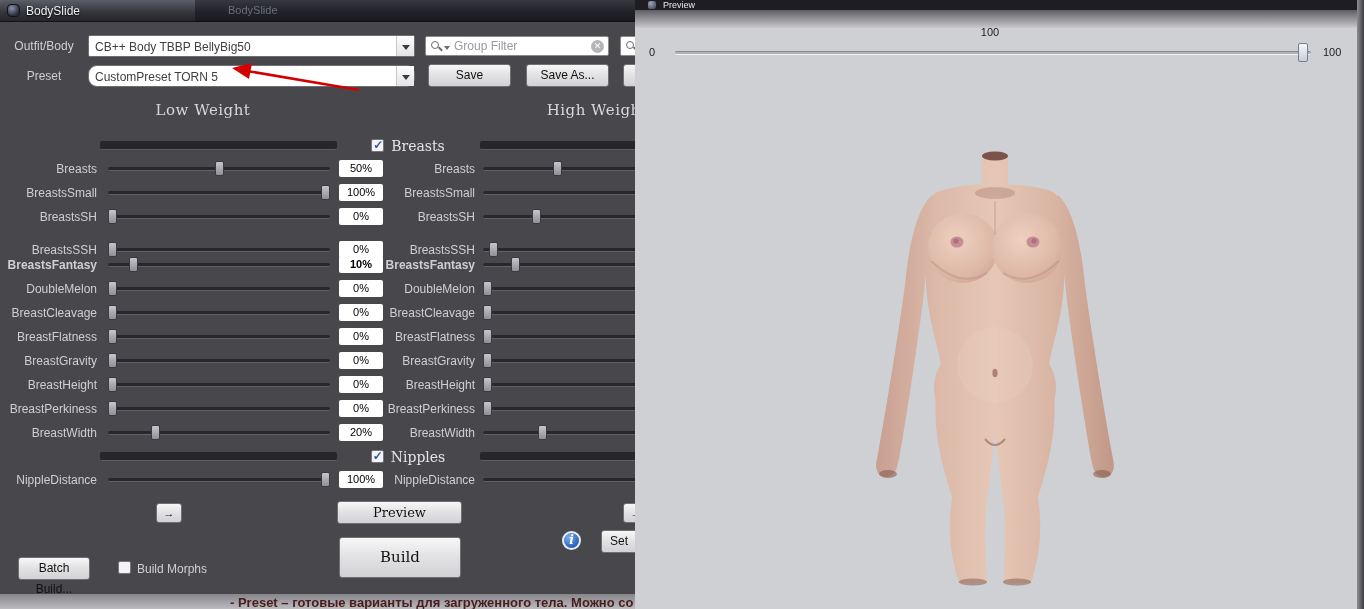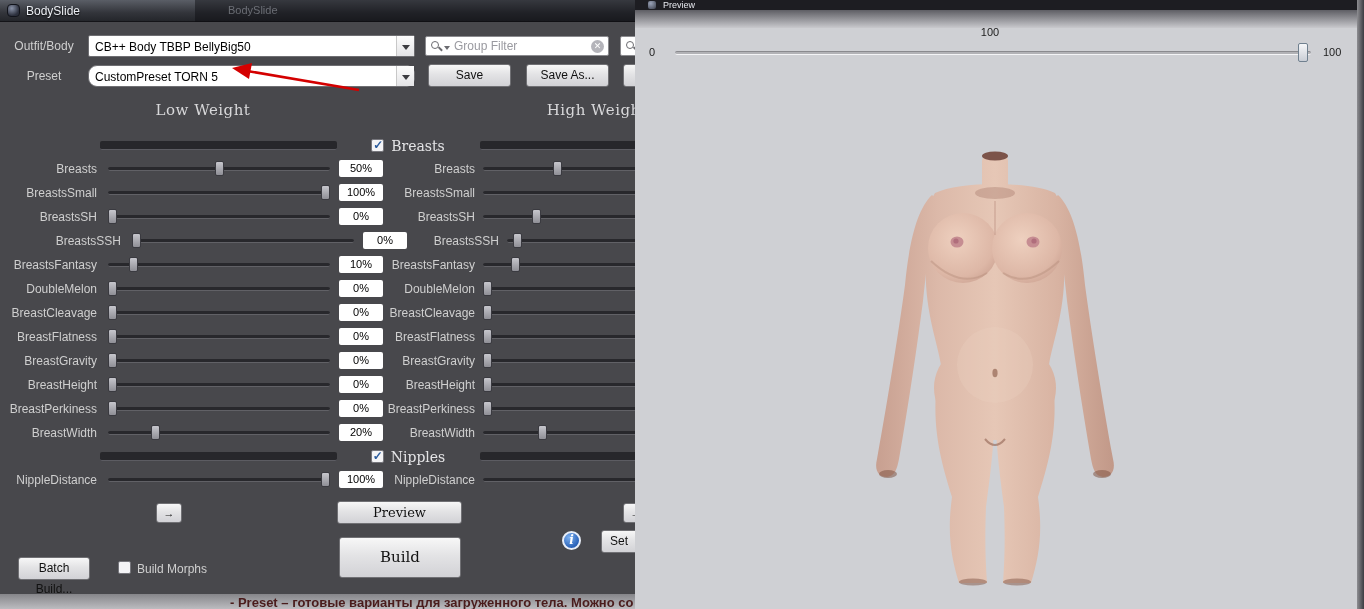--- a/index.html
+++ b/index.html
@@ -18,21 +18,21 @@
   #bs-ghost-title { position:absolute; left:33px; top:4px; font-size:11px;
                     color:rgba(190,195,205,0.45); }
   #bs-app-icon { position:absolute; left:7px; top:4px; width:13px; height:13px;
                  border-radius:4px; background:radial-gradient(circle at 35% 30%, #8a93a8, #2b2f3c 70%);
                  border:1px solid #11131a; }
   #bs-title { position:absolute; left:26px; top:4px; font-size:12px; color:#eceff4;
               text-shadow:0 1px 2px #000; }
 
   .fieldlabel { color:#cfcfcf; font-size:12px; line-height:22px; }
   .combo { position:absolute; height:22px; background:#fff; border:1px solid #6e6e72;
-           border-radius:2px; font-size:12px; color:#000000; line-height:20px;padding-left:8px; }
+           border-radius:2px; font-size:12px; color:#404040; line-height:20px;padding-left:8px; }
   .combo .combo-text { position:absolute; left:6px; top:1px; white-space:nowrap; }
   .combo .combo-arrow-zone { position:absolute; right:0; top:0; width:18px; height:100%;
            border-left:1px solid #c8c8c8; background:linear-gradient(#fdfdfd,#e4e4e6); }
   .tri-down { position:absolute; left:5px; top:9px; width:0; height:0;
               border-left:4px solid transparent; border-right:4px solid transparent;
               border-top:5px solid #3c3c40; }
   .btn { position:absolute; background:linear-gradient(#f7f7f7,#e3e3e5 45%,#d2d2d6);
          border:1px solid #707074; border-radius:3px; color:#111; font-size:12px;
          text-align:center; }
   .searchbox { position:absolute; height:20px; background:#fff; border:1px solid #8a8a8e;
@@ -207,32 +207,32 @@
         <div class="s-lbl left">BreastsSH</div>
         <div class="s-track left" style="pointer-events: auto;">
           <div class="s-thumb" style="left: 0px;"></div>
         </div>
         <div class="s-pct" style="pointer-events: auto;">0%</div>
         <div class="s-lbl right">BreastsSH</div>
         <div class="s-track right" style="pointer-events: auto;">
           <div class="s-thumb" style="left: 48.99px;"></div>
         </div>
       </div>
-      <div class="s-row" style="top: 229px; margin-left: 24px;">
+      <div class="s-row" style="top: 238px;">
         <div class="s-lbl left">BreastsSSH</div>
         <div class="s-track left" style="pointer-events: auto;">
           <div class="s-thumb" style="left: 0px;"></div>
         </div>
         <div class="s-pct" style="pointer-events: auto;">0%</div>
         <div class="s-lbl right">BreastsSSH</div>
         <div class="s-track right" style="pointer-events: auto;">
           <div class="s-thumb" style="left: 6.39px;"></div>
         </div>
       </div>
-      <div class="s-row" style="top: 253px;">
+      <div class="s-row" style="top: 253px; font-weight: bold;">
         <div class="s-lbl left">BreastsFantasy</div>
         <div class="s-track left" style="pointer-events: auto;">
           <div class="s-thumb" style="left: 21.3px;"></div>
         </div>
         <div class="s-pct" style="pointer-events: auto;">10%</div>
         <div class="s-lbl right">BreastsFantasy</div>
         <div class="s-track right" style="pointer-events: auto;">
           <div class="s-thumb" style="left: 27.69px;"></div>
         </div>
       </div>

